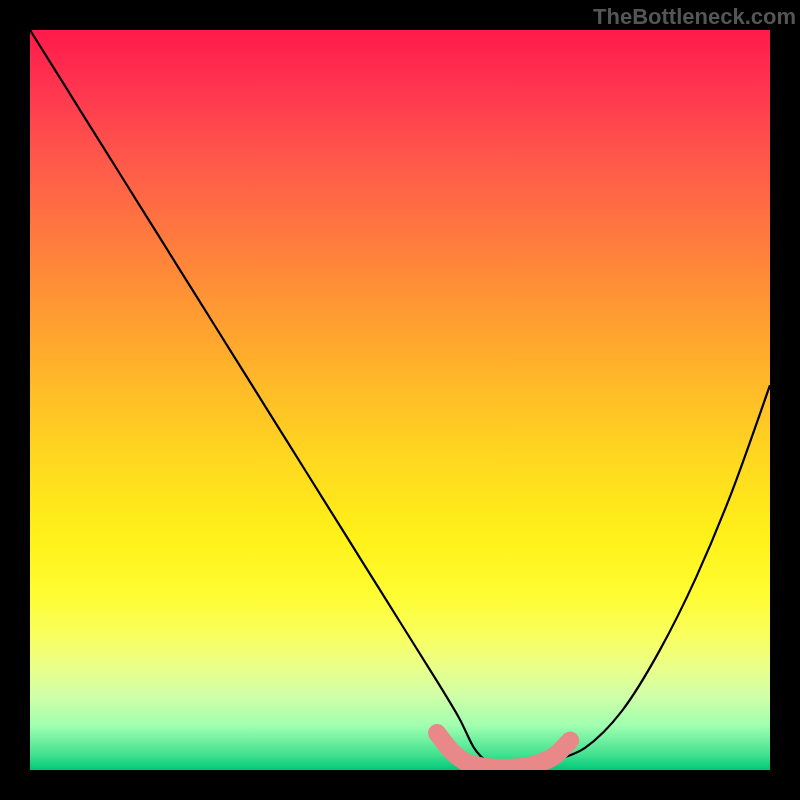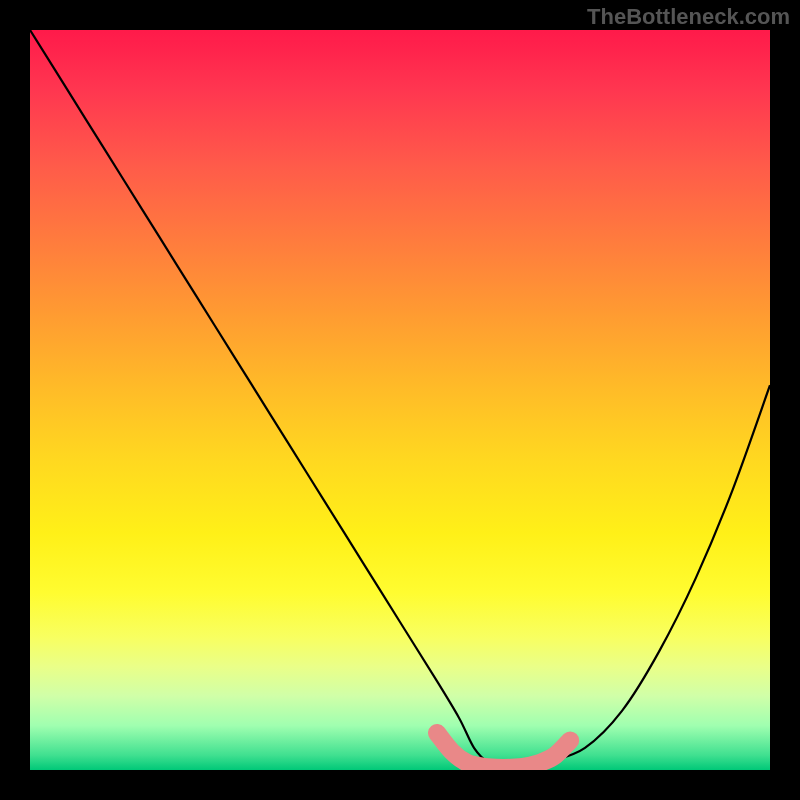--- a/index.html
+++ b/index.html
@@ -7,21 +7,21 @@
     width: 800px;
     height: 800px;
     background: #000;
     position: relative;
     font-family: Arial, sans-serif;
     overflow: hidden;
   }
   .watermark {
     position: absolute;
     top: 4px;
-    right: 10px;
+    right: 4px;
     color: #555;
     font-size: 22px;
     font-weight: bold;
     z-index: 10;
   }
   .plot-area {
     position: absolute;
     left: 30px;
     top: 30px;
     width: 740px;

